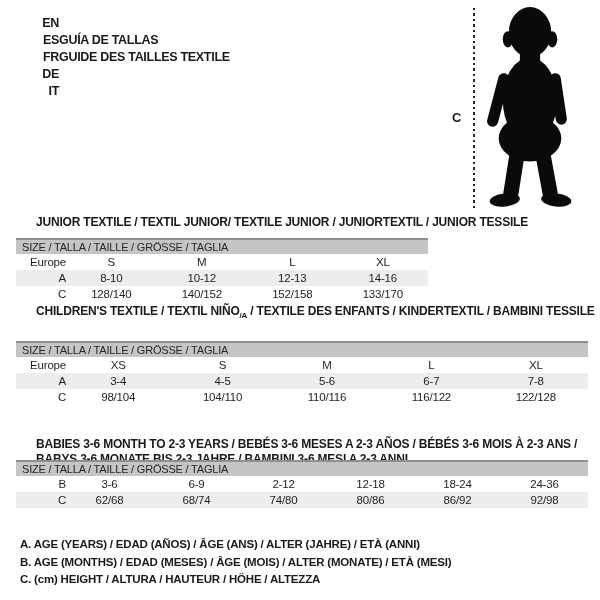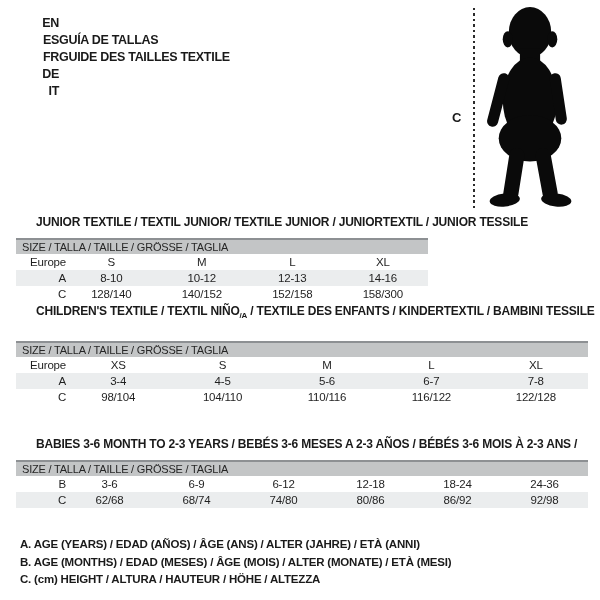--- a/index.html
+++ b/index.html
@@ -123,21 +123,21 @@
       <td>8-10</td>
       <td>10-12</td>
       <td>12-13</td>
       <td>14-16</td>
     </tr>
     <tr>
       <td class="lbl">C</td>
       <td>128/140</td>
       <td>140/152</td>
       <td>152/158</td>
-      <td>158/300</td>
+      <td>133/170</td>
     </tr>
   </tbody>
     </table>
 
   <div class="section-title" style="top:304px;"><span>CHILDREN'S TEXTILE / TEXTIL NIÑO</span><sub>/A</sub><span> / TEXTILE DES ENFANTS / KINDERTEXTIL / BAMBINI TESSILE</span></div>
   <table class="size-table t-children">
     <colgroup>
         <col style="width:50px">
         <col>
         <col>
@@ -171,40 +171,41 @@
       <td>104/110</td>
       <td>110/116</td>
       <td>116/122</td>
       <td>122/128</td>
     </tr>
   </tbody>
     </table>
 
   <div class="section-title" style="top:437px;">
     <div>BABIES 3-6 MONTH TO 2-3 YEARS / BEBÉS 3-6 MESES A 2-3 AÑOS / BÉBÉS 3-6 MOIS À 2-3 ANS /</div>
+    <div>BABYS 3-6 MONATE BIS 2-3 JAHRE / BAMBINI 3-6 MESI A 2-3 ANNI</div>
   </div>
   <table class="size-table t-babies">
     <colgroup>
         <col style="width:50px">
         <col>
         <col>
         <col>
         <col>
         <col>
         <col>
       </colgroup>
     <tbody>
         <tr>
       <th colspan="7">SIZE / TALLA / TAILLE / GRÖSSE / TAGLIA</th>
     </tr>
     <tr>
       <td class="lbl">B</td>
       <td>3-6</td>
       <td>6-9</td>
-      <td>6-12</td>
+      <td>2-12</td>
       <td>12-18</td>
       <td>18-24</td>
       <td>24-36</td>
     </tr>
     <tr class="shaded">
       <td class="lbl">C</td>
       <td>62/68</td>
       <td>68/74</td>
       <td>74/80</td>
       <td>80/86</td>

